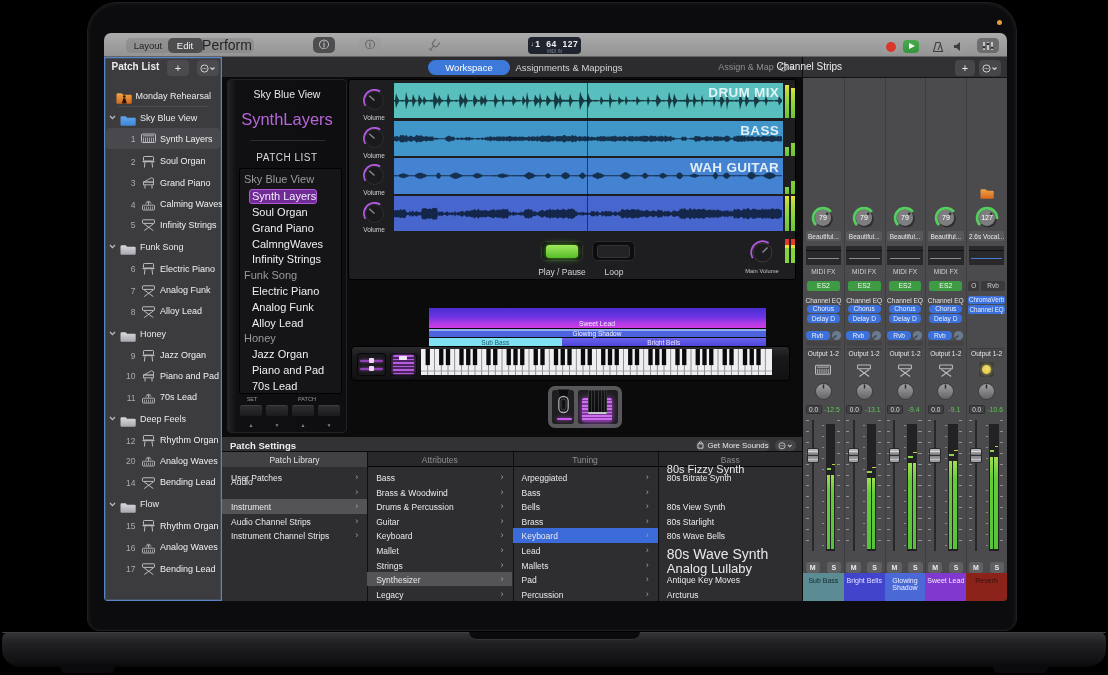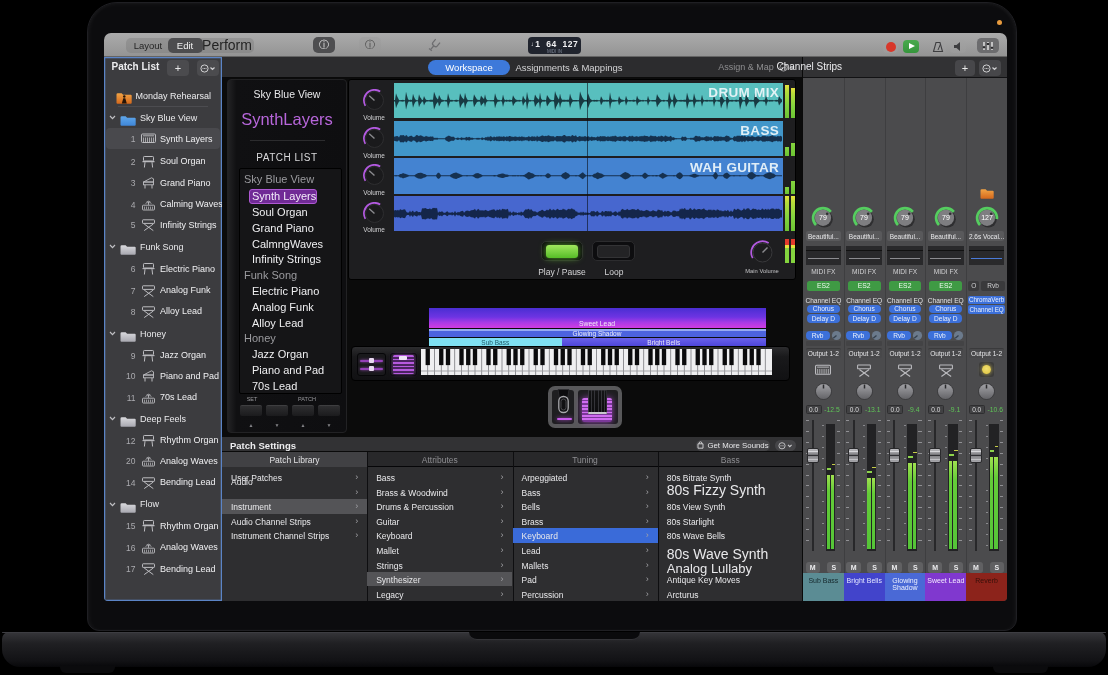--- a/index.html
+++ b/index.html
@@ -636,21 +636,21 @@
       <div class="abs txt" style="left:542.3px;top:497.4px;font-size:9px;color:#a2a2a6">›</div>
       <div class="abs txt" style="left:418px;top:512.95px;font-size:8.5px;color:#e9e9eb">Lead</div>
       <div class="abs txt" style="left:542.3px;top:511.95px;font-size:9px;color:#a2a2a6">›</div>
       <div class="abs txt" style="left:418px;top:527.5px;font-size:8.5px;color:#e9e9eb">Mallets</div>
       <div class="abs txt" style="left:542.3px;top:526.5px;font-size:9px;color:#a2a2a6">›</div>
       <div class="abs txt" style="left:418px;top:542.05px;font-size:8.5px;color:#e9e9eb">Pad</div>
       <div class="abs txt" style="left:542.3px;top:541.05px;font-size:9px;color:#a2a2a6">›</div>
       <div class="abs txt" style="left:418px;top:556.6px;font-size:8.5px;color:#e9e9eb">Percussion</div>
       <div class="abs txt" style="left:542.3px;top:555.6px;font-size:9px;color:#a2a2a6">›</div>
       <div class="abs txt" style="left:563.3px;top:440.2px;font-size:8.5px;color:#e9e9eb">80s Bitrate Synth</div>
-      <div class="abs txt" style="left:563.3px;top:449px;font-size:14px;color:#e9e9eb">80s Fizzy Synth</div>
+      <div class="abs txt" style="left:563.3px;top:430px;font-size:11px;color:#e9e9eb">80s Fizzy Synth</div>
       <div class="abs txt" style="left:563.3px;top:469.3px;font-size:8.5px;color:#e9e9eb">80s View Synth</div>
       <div class="abs txt" style="left:563.3px;top:483.85px;font-size:8.5px;color:#e9e9eb">80s Starlight</div>
       <div class="abs txt" style="left:563.3px;top:498.4px;font-size:8.5px;color:#e9e9eb">80s Wave Bells</div>
       <div class="abs txt" style="left:563.3px;top:512.95px;font-size:14px;color:#e9e9eb">80s Wave Synth</div>
       <div class="abs txt" style="left:563.3px;top:527.5px;font-size:13px;color:#e9e9eb">Analog Lullaby</div>
       <div class="abs txt" style="left:563.3px;top:542.05px;font-size:8.5px;color:#e9e9eb">Antique Key Moves</div>
       <div class="abs txt" style="left:563.3px;top:556.6px;font-size:8.5px;color:#e9e9eb">Arcturus</div>
       <div class="abs" style="left:698.5px;top:24px;width:1px;height:544px;background:#0a0a0a"></div>
       <div class="abs" style="left:118.5px;top:24px;width:0;height:0"></div>
       <div class="abs" style="left:699.5px;top:24px;width:204px;height:21px;background:#323234;border-bottom:1px solid #121214"></div>

